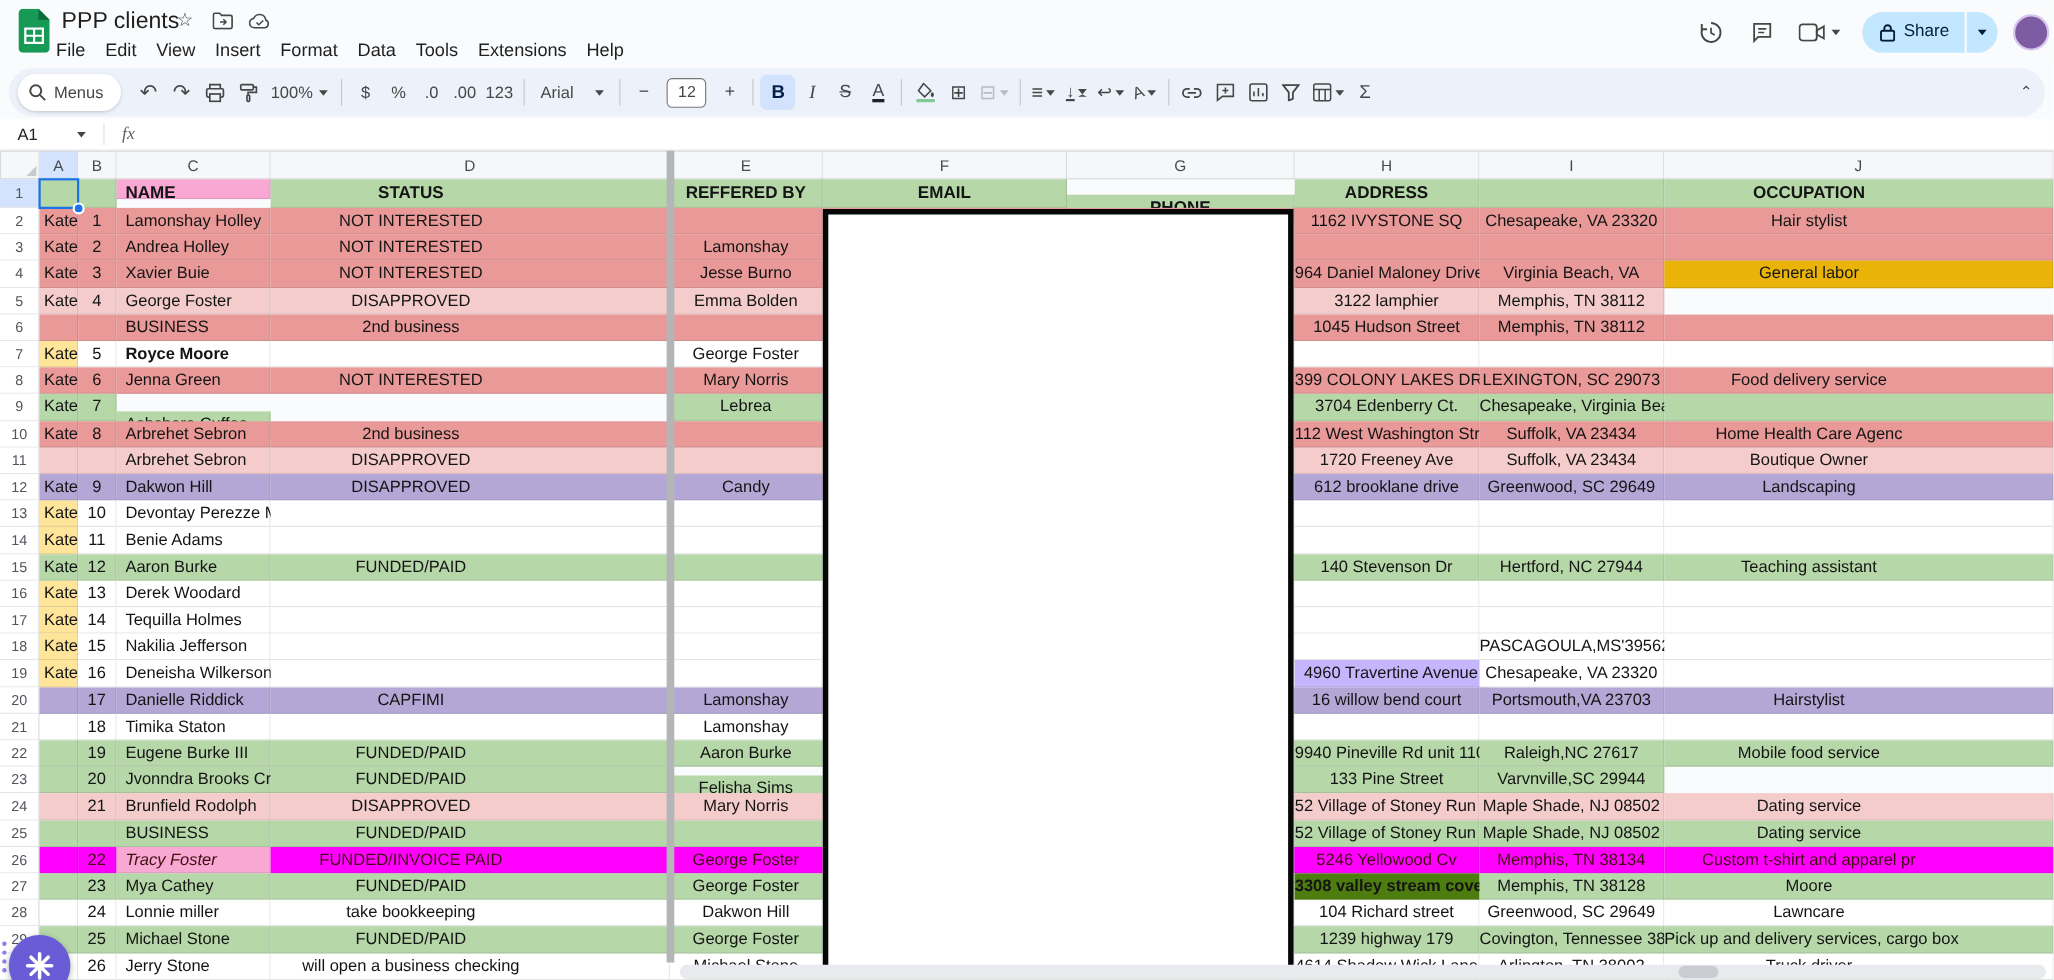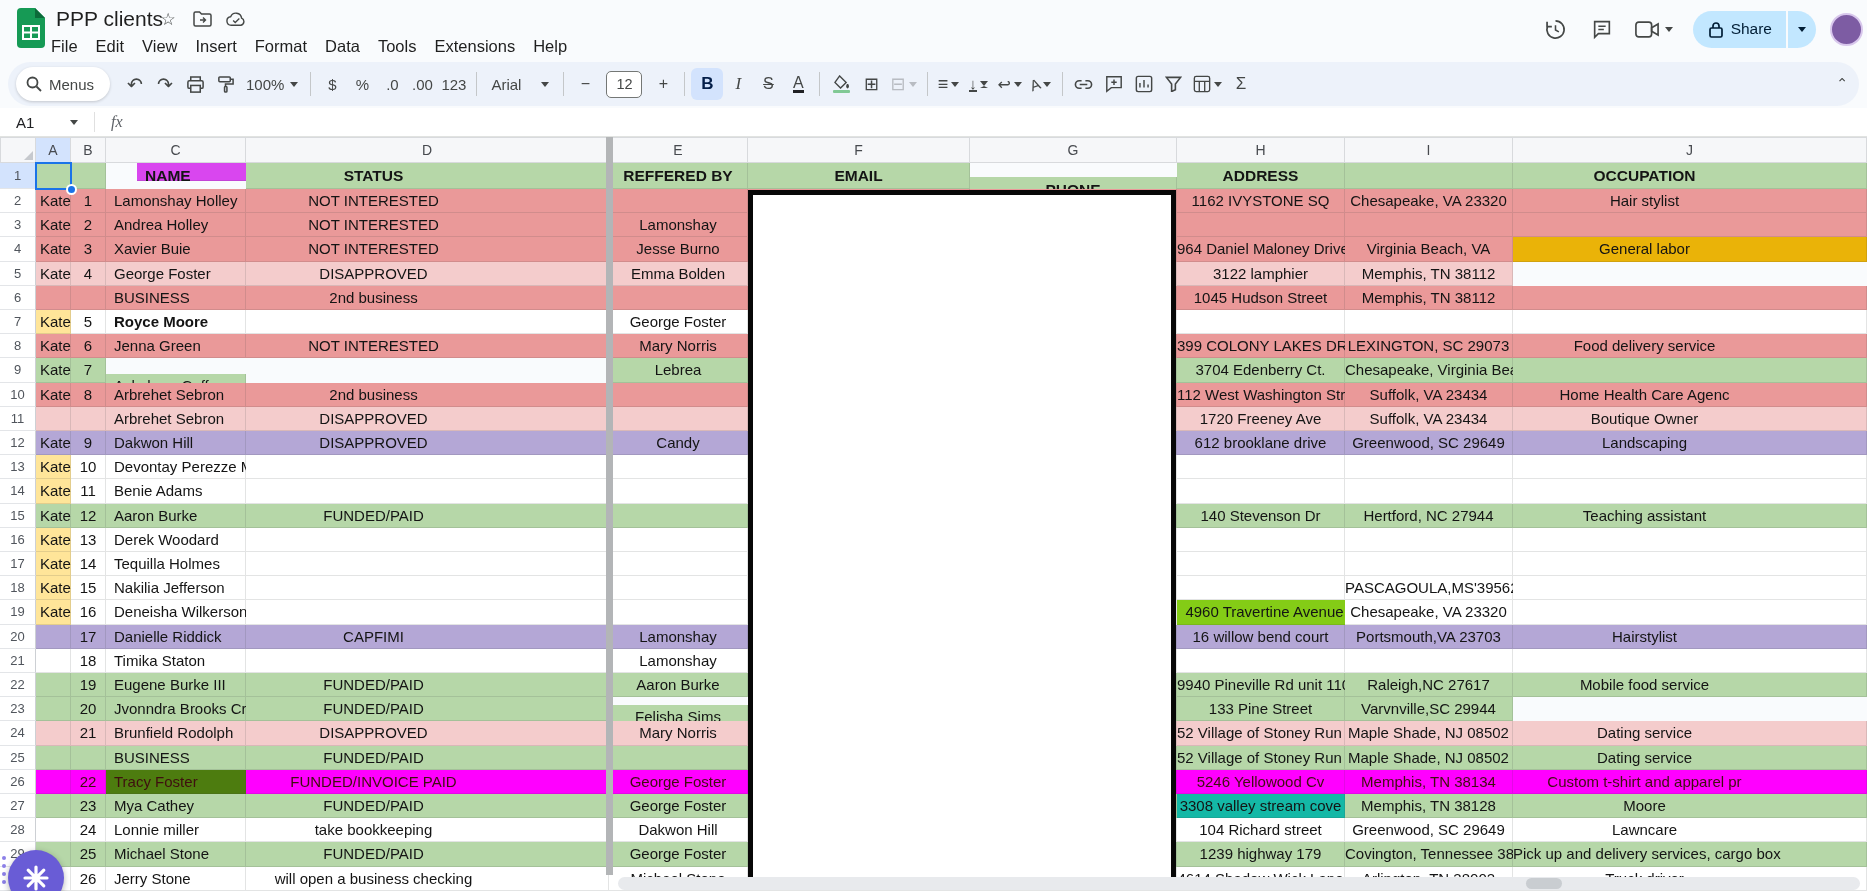--- a/index.html
+++ b/index.html
@@ -305,21 +305,21 @@
       <div class="ch" style="left: 246px; width: 363px;">D</div>
       <div class="ch" style="left: 609px; width: 139px;">E</div>
       <div class="ch" style="left: 748px; width: 222px;">F</div>
       <div class="ch" style="left: 970px; width: 207px;">G</div>
       <div class="ch" style="left: 1177px; width: 168px;">H</div>
       <div class="ch" style="left: 1345px; width: 168px;">I</div>
       <div class="ch" style="left: 1513px; width: 354px;">J</div>
       <div class="rn sel" style="top: 163px; height: 26px; line-height: 26px;">1</div>
       <div class="cell colA hrow" style="left: 36px; top: 163px; width: 35px; height: 26px; line-height: 25px; background: rgb(182, 215, 168);"></div>
       <div class="cell colB hrow" style="left: 71px; top: 163px; width: 35px; height: 26px; line-height: 25px; background: rgb(182, 215, 168);"></div>
-      <div class="cell colC hrow" style="left: 106px; top: 163px; width: 140px; height: 18px; line-height: 25px; background: #d946ef; margin-left: 31px;">NAME</div>
+      <div class="cell colC hrow" style="left: 106px; top: 163px; width: 140px; height: 18px; line-height: 25px; background: #f9a8d4;">NAME</div>
       <div class="cell colD hrow" style="left: 246px; top: 163px; width: 363px; height: 26px; line-height: 25px; background: rgb(182, 215, 168);">STATUS</div>
       <div class="cell colE hrow" style="left: 609px; top: 163px; width: 139px; height: 26px; line-height: 25px; background: rgb(182, 215, 168);">REFFERED BY</div>
       <div class="cell colF hrow" style="left: 748px; top: 163px; width: 222px; height: 26px; line-height: 25px; background: rgb(182, 215, 168);">EMAIL</div>
       <div class="cell colG hrow" style="left: 970px; top: 177px; width: 207px; height: 26px; line-height: 25px; background: rgb(182, 215, 168);">PHONE</div>
       <div class="cell colH hrow" style="left: 1177px; top: 163px; width: 168px; height: 26px; line-height: 25px; background: rgb(182, 215, 168);">ADDRESS</div>
       <div class="cell colI hrow" style="left: 1345px; top: 163px; width: 168px; height: 26px; line-height: 25px; background: rgb(182, 215, 168);"></div>
       <div class="cell colJ hrow" style="left: 1513px; top: 163px; width: 354px; height: 26px; line-height: 25px; background: rgb(182, 215, 168);">OCCUPATION</div>
       <div class="rn" style="top: 189px; height: 24.2px; line-height: 24.2px;">2</div>
       <div class="cell colA" style="left: 36px; top: 189px; width: 35px; height: 24.2px; line-height: 23.2px; background: rgb(234, 153, 153);">Kate</div>
       <div class="cell colB" style="left: 71px; top: 189px; width: 35px; height: 24.2px; line-height: 23.2px; background: rgb(234, 153, 153);">1</div>
@@ -506,21 +506,21 @@
       <div class="cell colI" style="left: 1345px; top: 576.2px; width: 168px; height: 24.2px; line-height: 23.2px; background: rgb(255, 255, 255);">PASCAGOULA,MS'39562</div>
       <div class="cell colJ" style="left: 1513px; top: 576.2px; width: 354px; height: 24.2px; line-height: 23.2px; background: rgb(255, 255, 255);"></div>
       <div class="rn" style="top: 600.4px; height: 24.2px; line-height: 24.2px;">19</div>
       <div class="cell colA" style="left: 36px; top: 600.4px; width: 35px; height: 24.2px; line-height: 23.2px; background: rgb(255, 229, 153);">Kate</div>
       <div class="cell colB" style="left: 71px; top: 600.4px; width: 35px; height: 24.2px; line-height: 23.2px; background: rgb(255, 255, 255);">16</div>
       <div class="cell colC" style="left: 106px; top: 600.4px; width: 140px; height: 24.2px; line-height: 23.2px; background: rgb(255, 255, 255);">Deneisha Wilkerson</div>
       <div class="cell colD" style="left: 246px; top: 600.4px; width: 363px; height: 24.2px; line-height: 23.2px; background: rgb(255, 255, 255);"></div>
       <div class="cell colE" style="left: 609px; top: 600.4px; width: 139px; height: 24.2px; line-height: 23.2px; background: rgb(255, 255, 255);"></div>
       <div class="cell colF" style="left: 748px; top: 600.4px; width: 222px; height: 24.2px; line-height: 23.2px; background: rgb(255, 255, 255);"></div>
       <div class="cell colG" style="left: 970px; top: 600.4px; width: 207px; height: 24.2px; line-height: 23.2px; background: rgb(255, 255, 255);"></div>
-      <div class="cell colH" style="left: 1177px; top: 600.4px; width: 176px; height: 24.2px; line-height: 23.2px; background: #84cc16;">4960 Travertine Avenue</div>
+      <div class="cell colH" style="left: 1177px; top: 600.4px; width: 176px; height: 24.2px; line-height: 23.2px; background: #c4b5fd;">4960 Travertine Avenue</div>
       <div class="cell colI" style="left: 1345px; top: 600.4px; width: 168px; height: 24.2px; line-height: 23.2px; background: rgb(255, 255, 255);">Chesapeake, VA 23320</div>
       <div class="cell colJ" style="left: 1513px; top: 600.4px; width: 354px; height: 24.2px; line-height: 23.2px; background: rgb(255, 255, 255);"></div>
       <div class="rn" style="top: 624.6px; height: 24.2px; line-height: 24.2px;">20</div>
       <div class="cell colA" style="left: 36px; top: 624.6px; width: 35px; height: 24.2px; line-height: 23.2px; background: rgb(180, 167, 214);"></div>
       <div class="cell colB" style="left: 71px; top: 624.6px; width: 35px; height: 24.2px; line-height: 23.2px; background: rgb(180, 167, 214);">17</div>
       <div class="cell colC" style="left: 106px; top: 624.6px; width: 140px; height: 24.2px; line-height: 23.2px; background: rgb(180, 167, 214);">Danielle Riddick</div>
       <div class="cell colD" style="left: 246px; top: 624.6px; width: 363px; height: 24.2px; line-height: 23.2px; background: rgb(180, 167, 214);">CAPFIMI</div>
       <div class="cell colE" style="left: 609px; top: 624.6px; width: 139px; height: 24.2px; line-height: 23.2px; background: rgb(180, 167, 214);">Lamonshay</div>
       <div class="cell colF" style="left: 748px; top: 624.6px; width: 222px; height: 24.2px; line-height: 23.2px; background: rgb(180, 167, 214);"></div>
       <div class="cell colG" style="left: 970px; top: 624.6px; width: 207px; height: 24.2px; line-height: 23.2px; background: rgb(180, 167, 214);"></div>
@@ -577,37 +577,37 @@
       <div class="cell colD" style="left: 246px; top: 745.6px; width: 363px; height: 24.2px; line-height: 23.2px; background: rgb(182, 215, 168);">FUNDED/PAID</div>
       <div class="cell colE" style="left: 609px; top: 745.6px; width: 139px; height: 24.2px; line-height: 23.2px; background: rgb(182, 215, 168);"></div>
       <div class="cell colF" style="left: 748px; top: 745.6px; width: 222px; height: 24.2px; line-height: 23.2px; background: rgb(182, 215, 168);"></div>
       <div class="cell colG" style="left: 970px; top: 745.6px; width: 207px; height: 24.2px; line-height: 23.2px; background: rgb(182, 215, 168);"></div>
       <div class="cell colH" style="left: 1177px; top: 745.6px; width: 168px; height: 24.2px; line-height: 23.2px; background: rgb(182, 215, 168);">52 Village of Stoney Run apt a</div>
       <div class="cell colI" style="left: 1345px; top: 745.6px; width: 168px; height: 24.2px; line-height: 23.2px; background: rgb(182, 215, 168);">Maple Shade, NJ 08502</div>
       <div class="cell colJ" style="left: 1513px; top: 745.6px; width: 354px; height: 24.2px; line-height: 23.2px; background: rgb(182, 215, 168);">Dating service</div>
       <div class="rn" style="top: 769.8px; height: 24.2px; line-height: 24.2px;">26</div>
       <div class="cell colA" style="left: 36px; top: 769.8px; width: 35px; height: 24.2px; line-height: 23.2px; background: rgb(255, 0, 255); color: rgb(63, 15, 15);"></div>
       <div class="cell colB" style="left: 71px; top: 769.8px; width: 35px; height: 24.2px; line-height: 23.2px; background: rgb(255, 0, 255); color: rgb(63, 15, 15);">22</div>
-      <div class="cell colC" style="left: 106px; top: 769.8px; width: 140px; height: 24.2px; line-height: 23.2px; background: #4d7c0f; color: rgb(63, 15, 15);">Tracy Foster</div>
+      <div class="cell colC" style="left: 106px; top: 769.8px; width: 140px; height: 24.2px; line-height: 23.2px; background: #f9a8d4; color: rgb(63, 15, 15); font-style: italic;">Tracy Foster</div>
       <div class="cell colD" style="left: 246px; top: 769.8px; width: 363px; height: 24.2px; line-height: 23.2px; background: rgb(255, 0, 255); color: rgb(63, 15, 15);">FUNDED/INVOICE PAID</div>
       <div class="cell colE" style="left: 609px; top: 769.8px; width: 139px; height: 24.2px; line-height: 23.2px; background: rgb(255, 0, 255); color: rgb(63, 15, 15);">George Foster</div>
       <div class="cell colF" style="left: 748px; top: 769.8px; width: 222px; height: 24.2px; line-height: 23.2px; background: rgb(255, 0, 255); color: rgb(63, 15, 15);"></div>
       <div class="cell colG" style="left: 970px; top: 769.8px; width: 207px; height: 24.2px; line-height: 23.2px; background: rgb(255, 0, 255); color: rgb(63, 15, 15);"></div>
       <div class="cell colH" style="left: 1177px; top: 769.8px; width: 168px; height: 24.2px; line-height: 23.2px; background: rgb(255, 0, 255); color: rgb(63, 15, 15);">5246 Yellowood Cv</div>
       <div class="cell colI" style="left: 1345px; top: 769.8px; width: 168px; height: 24.2px; line-height: 23.2px; background: rgb(255, 0, 255); color: rgb(63, 15, 15);">Memphis, TN 38134</div>
       <div class="cell colJ" style="left: 1513px; top: 769.8px; width: 354px; height: 24.2px; line-height: 23.2px; background: rgb(255, 0, 255); color: rgb(63, 15, 15);">Custom t-shirt and apparel pr</div>
       <div class="rn" style="top: 794px; height: 24.2px; line-height: 24.2px;">27</div>
       <div class="cell colA" style="left: 36px; top: 794px; width: 35px; height: 24.2px; line-height: 23.2px; background: rgb(182, 215, 168);"></div>
       <div class="cell colB" style="left: 71px; top: 794px; width: 35px; height: 24.2px; line-height: 23.2px; background: rgb(182, 215, 168);">23</div>
       <div class="cell colC" style="left: 106px; top: 794px; width: 140px; height: 24.2px; line-height: 23.2px; background: rgb(182, 215, 168);">Mya Cathey</div>
       <div class="cell colD" style="left: 246px; top: 794px; width: 363px; height: 24.2px; line-height: 23.2px; background: rgb(182, 215, 168);">FUNDED/PAID</div>
       <div class="cell colE" style="left: 609px; top: 794px; width: 139px; height: 24.2px; line-height: 23.2px; background: rgb(182, 215, 168);">George Foster</div>
       <div class="cell colF" style="left: 748px; top: 794px; width: 222px; height: 24.2px; line-height: 23.2px; background: rgb(182, 215, 168);"></div>
       <div class="cell colG" style="left: 970px; top: 794px; width: 207px; height: 24.2px; line-height: 23.2px; background: rgb(182, 215, 168);"></div>
-      <div class="cell colH" style="left: 1177px; top: 794px; width: 168px; height: 24.2px; line-height: 23.2px; background: #14b8a6;">3308 valley stream cove</div>
+      <div class="cell colH" style="left: 1177px; top: 794px; width: 168px; height: 24.2px; line-height: 23.2px; background: #4d7c0f; font-weight: bold;">3308 valley stream cove</div>
       <div class="cell colI" style="left: 1345px; top: 794px; width: 168px; height: 24.2px; line-height: 23.2px; background: rgb(182, 215, 168);">Memphis, TN 38128</div>
       <div class="cell colJ" style="left: 1513px; top: 794px; width: 354px; height: 24.2px; line-height: 23.2px; background: rgb(182, 215, 168);">Moore</div>
       <div class="rn" style="top: 818.2px; height: 24.2px; line-height: 24.2px;">28</div>
       <div class="cell colA" style="left: 36px; top: 818.2px; width: 35px; height: 24.2px; line-height: 23.2px; background: rgb(255, 255, 255);"></div>
       <div class="cell colB" style="left: 71px; top: 818.2px; width: 35px; height: 24.2px; line-height: 23.2px; background: rgb(255, 255, 255);">24</div>
       <div class="cell colC" style="left: 106px; top: 818.2px; width: 140px; height: 24.2px; line-height: 23.2px; background: rgb(255, 255, 255);">Lonnie miller</div>
       <div class="cell colD" style="left: 246px; top: 818.2px; width: 363px; height: 24.2px; line-height: 23.2px; background: rgb(255, 255, 255);">take bookkeeping</div>
       <div class="cell colE" style="left: 609px; top: 818.2px; width: 139px; height: 24.2px; line-height: 23.2px; background: rgb(255, 255, 255);">Dakwon Hill</div>
       <div class="cell colF" style="left: 748px; top: 818.2px; width: 222px; height: 24.2px; line-height: 23.2px; background: rgb(255, 255, 255);"></div>
       <div class="cell colG" style="left: 970px; top: 818.2px; width: 207px; height: 24.2px; line-height: 23.2px; background: rgb(255, 255, 255);"></div>

